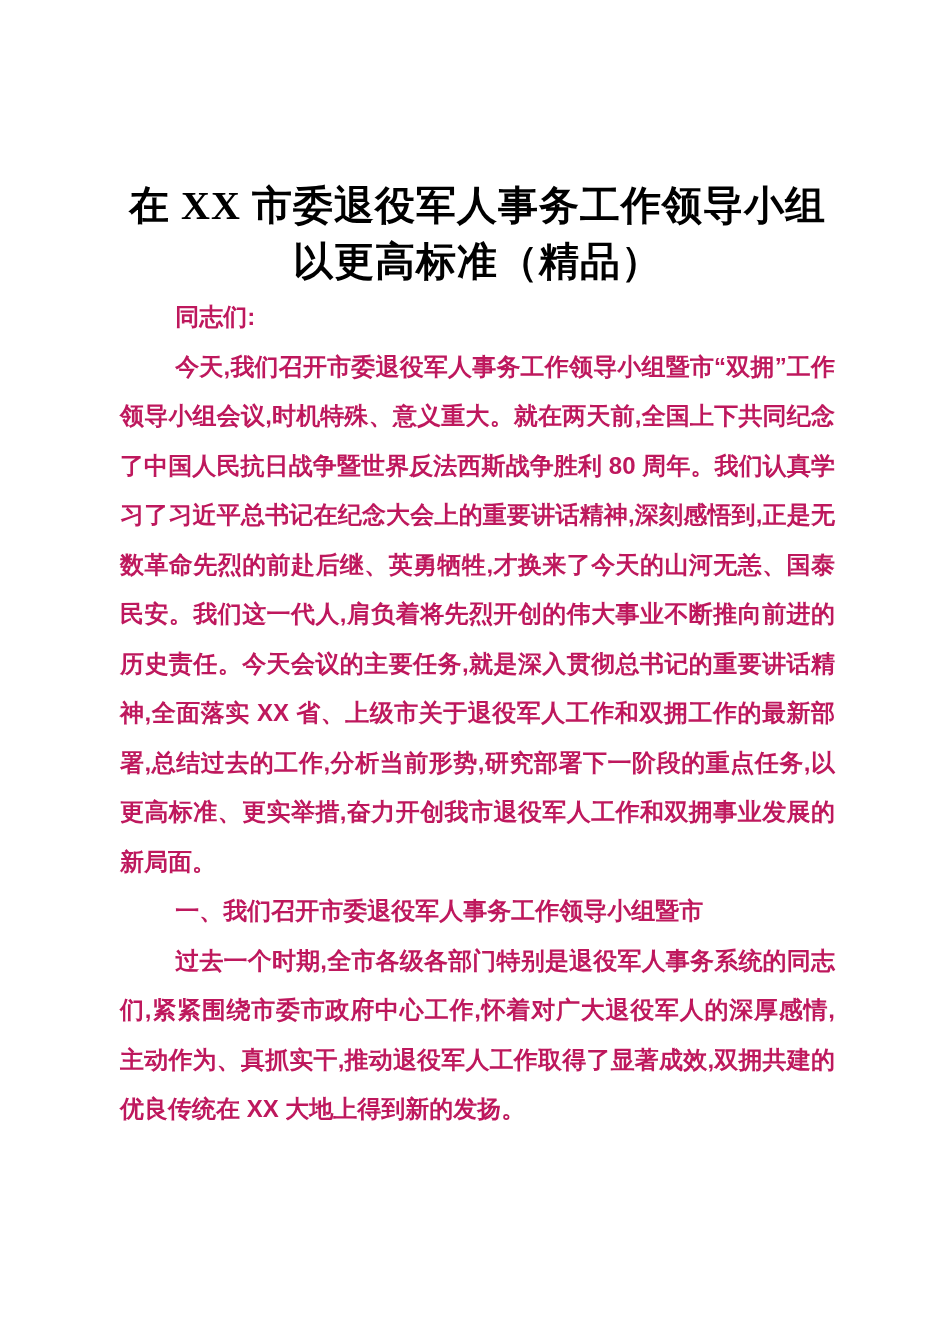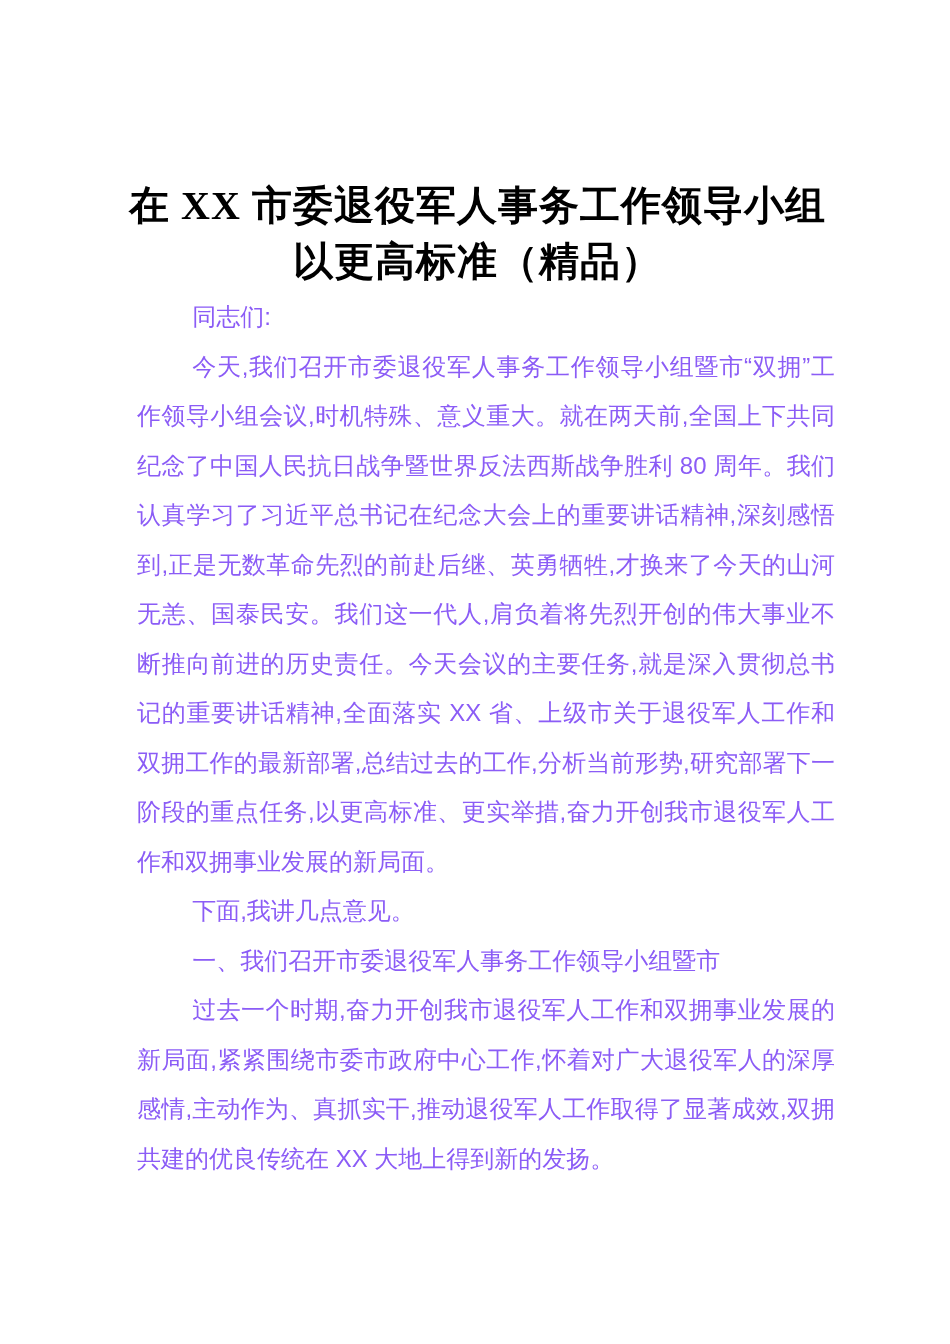--- a/index.html
+++ b/index.html
@@ -36,42 +36,40 @@
     display: block;
     white-space: nowrap;
   }
 
   .doc-body {
     margin-top: 2px;
   }
 
   .doc-body p {
     font-family: "Liberation Sans", "DejaVu Sans", sans-serif;
-    font-weight: 400;
+    font-weight: 700;
     font-size: 24px;
     line-height: 49.5px;
-    color: #8b5cf6;
+    color: #be185d;
     text-align: justify;
     text-justify: inter-ideograph;
     text-indent: 2.3em;
     word-break: break-all;
-    margin-left: 17px;
   }
 </style>
 </head>
 <body>
 
 <div class="page">
 
   <h1 class="doc-title">
     <span class="title-line">在 XX 市委退役军人事务工作领导小组</span>
     <span class="title-line">以更高标准（精品）</span>
   </h1>
 
   <div class="doc-body">
     <p>同志们:</p>
     <p>今天,我们召开市委退役军人事务工作领导小组暨市“双拥”工作领导小组会议,时机特殊、意义重大。就在两天前,全国上下共同纪念了中国人民抗日战争暨世界反法西斯战争胜利 80 周年。我们认真学习了习近平总书记在纪念大会上的重要讲话精神,深刻感悟到,正是无数革命先烈的前赴后继、英勇牺牲,才换来了今天的山河无恙、国泰民安。我们这一代人,肩负着将先烈开创的伟大事业不断推向前进的历史责任。今天会议的主要任务,就是深入贯彻总书记的重要讲话精神,全面落实 XX 省、上级市关于退役军人工作和双拥工作的最新部署,总结过去的工作,分析当前形势,研究部署下一阶段的重点任务,以更高标准、更实举措,奋力开创我市退役军人工作和双拥事业发展的新局面。</p>
-    <p>下面,我讲几点意见。</p>
     <p>一、我们召开市委退役军人事务工作领导小组暨市</p>
-    <p>过去一个时期,奋力开创我市退役军人工作和双拥事业发展的新局面,紧紧围绕市委市政府中心工作,怀着对广大退役军人的深厚感情,主动作为、真抓实干,推动退役军人工作取得了显著成效,双拥共建的优良传统在 XX 大地上得到新的发扬。</p>
+    <p>过去一个时期,全市各级各部门特别是退役军人事务系统的同志们,紧紧围绕市委市政府中心工作,怀着对广大退役军人的深厚感情,主动作为、真抓实干,推动退役军人工作取得了显著成效,双拥共建的优良传统在 XX 大地上得到新的发扬。</p>
   </div>
 
 </div>
 
 </body></html>

